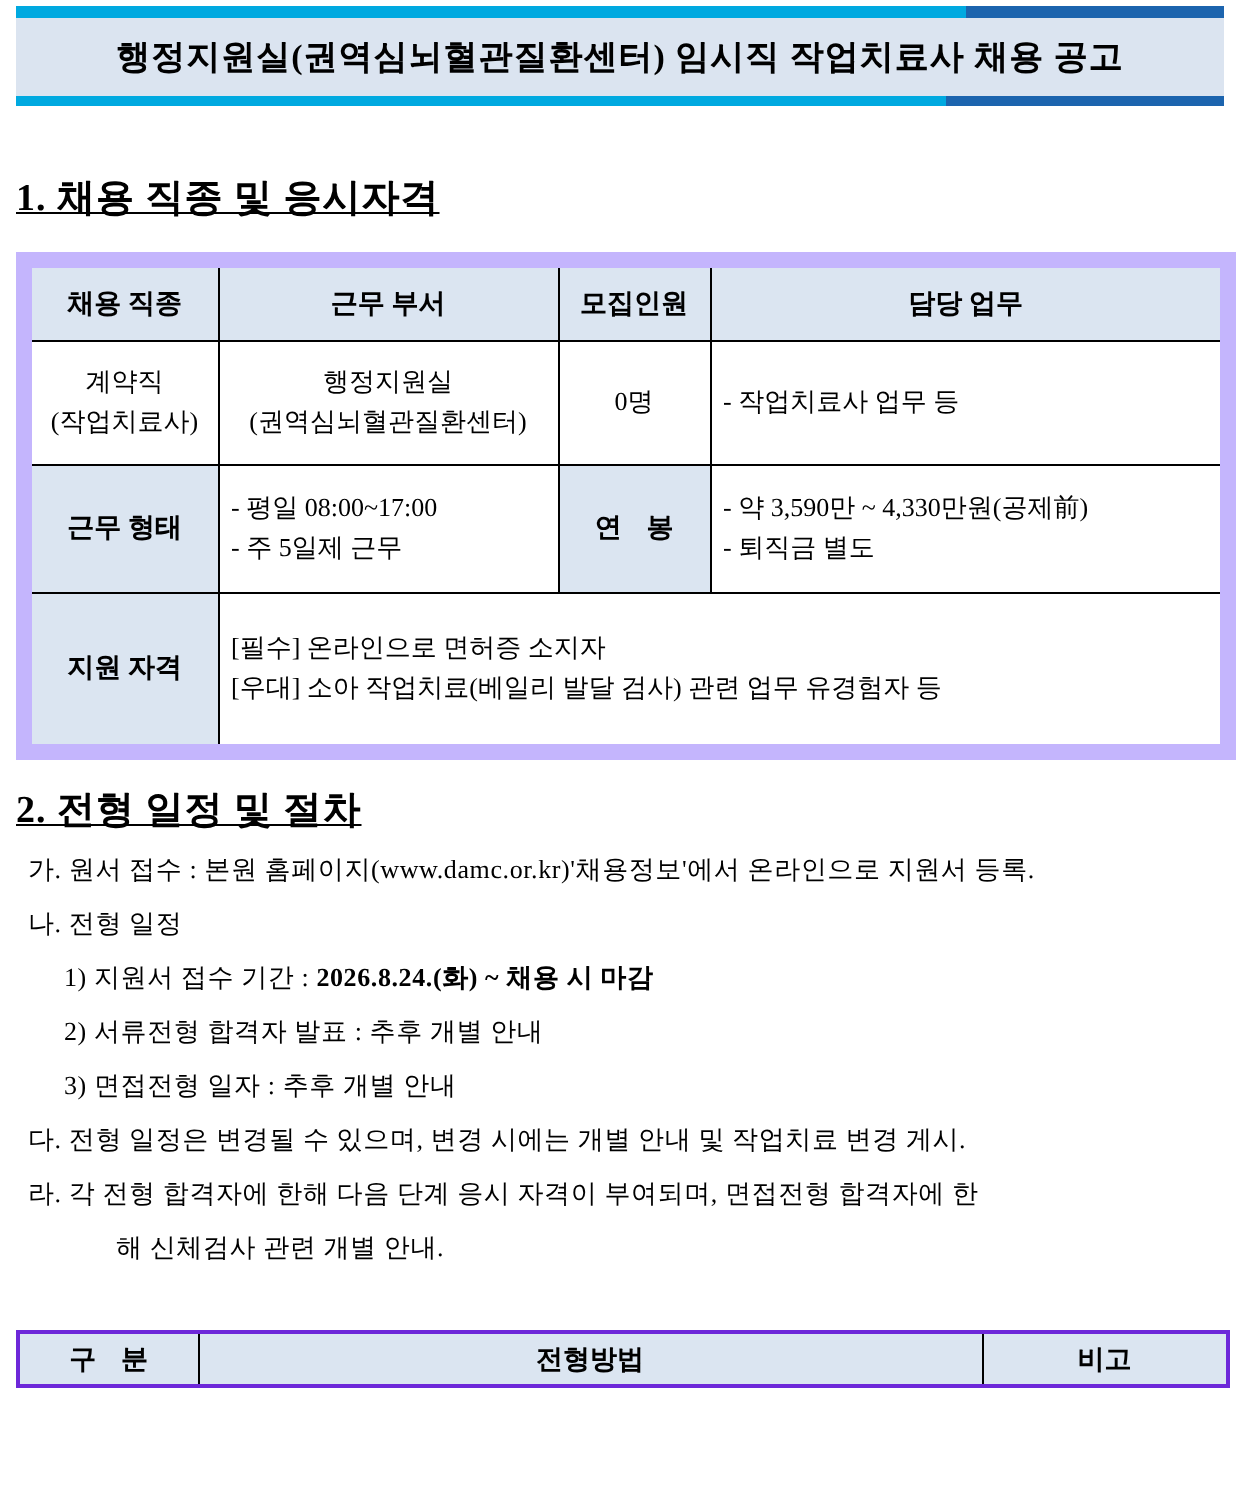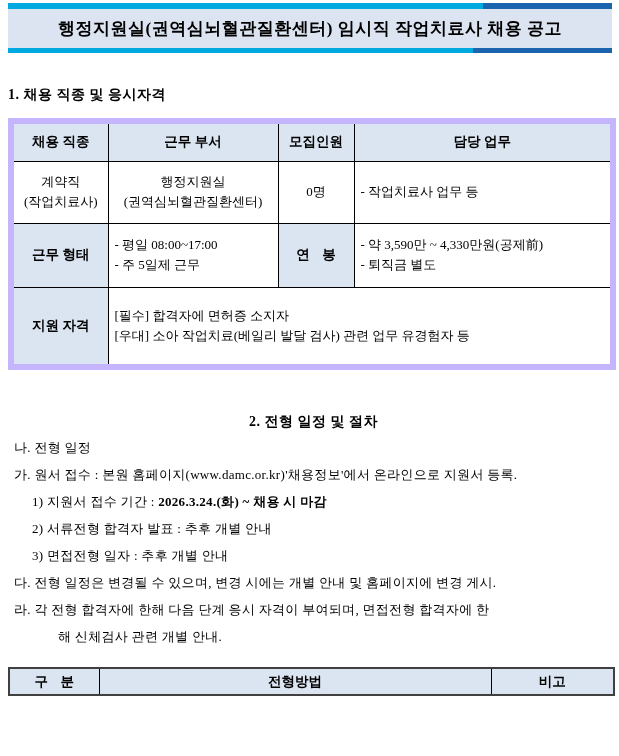--- a/index.html
+++ b/index.html
@@ -21,49 +21,49 @@
   .bar-bottom .seg-cyan{width:465px;}
   .banner-body{
     background:var(--banner_bg,#dbe4f0);
     height:39px;display:flex;align-items:center;justify-content:center;
   }
   .banner-body h1{
     margin:0;font-size:17px;font-weight:bold;letter-spacing:.5px;white-space:nowrap;
   }
 
   
-  h2.section{font-size:14px;font-weight:bold;margin:0;padding-left:8px;letter-spacing:.5px;}
+  h2.section{font-size:19px;font-weight:bold;margin:0;padding-left:8px;letter-spacing:.5px;text-decoration:underline;}
   #s1-heading{margin-top:33px;}
-  #s2-heading{margin-top:43px;text-align:center;}
+  #s2-heading{margin-top:12px;}
 
   
   table{border-collapse:collapse;table-layout:fixed;margin-left:8px;}
   td{border:1px solid #000;font-size:13px;text-align:center;vertical-align:middle;padding:1px 6px;overflow:hidden;}
   .hd{background:var(--header_bg,#dbe5f1);font-weight:bold;font-size:13.5px;}
   .left{text-align:left;}
   .wsp{word-spacing:9px;}
 
   
-  .t1{margin-top:14px;border:6px solid #c4b5fd;width:602px;}
+  .t1{margin-top:14px;border:8px solid #c4b5fd;width:602px;}
   .t1 .r-head{height:40px;}
   .t1 .r-job{height:62px;padding-left:20px;}
   .t1 .r-work{height:64px;}
   .t1 .r-qual{height:80px;}
   .t1 .line{line-height:1.55;}
 
   
   .lines{margin-top:3px;}
   .lines p{margin:0;line-height:27px;font-size:13px;letter-spacing:.3px;}
   .ind-a{padding-left:14px;}
   .ind-num{padding-left:32px;}
   .ind-wrap{padding-left:58px;}
   .bold{font-weight:bold;}
 
   
-  .t2{margin-top:17px;border:2px solid #404040;width:605px;}
+  .t2{margin-top:28px;border:2px solid #6d28d9;width:605px;}
   .t2 .r-head{height:27px;}
   .t2 .r-body{height:28px;}
 </style>
 </head>
 <body>
 
 <div class="page">
 
   <div class="banner">
     <div class="bar bar-top">
@@ -115,36 +115,36 @@
       </td>
       <td class="hd wsp">연 봉</td>
       <td class="left">
         <div class="line">- 약 3,590만 ~ 4,330만원(공제前)</div>
         <div class="line">- 퇴직금 별도</div>
       </td>
     </tr>
     <tr class="r-qual">
       <td class="hd">지원 자격</td>
       <td class="left" colspan="3">
-        <div class="line">[필수] 합격자에 면허증 소지자</div>
+        <div class="line">[필수] 온라인으로 면허증 소지자</div>
         <div class="line">[우대] 소아 작업치료(베일리 발달 검사) 관련 업무 유경험자 등</div>
       </td>
     </tr>
   </tbody>
     </table>
 
   <h2 class="section" id="s2-heading">2. 전형 일정 및 절차</h2>
 
   <div class="lines">
+    <p class="ind-a">가. 원서 접수 : 본원 홈페이지(www.damc.or.kr)'채용정보'에서 온라인으로 지원서 등록.</p>
     <p class="ind-a">나. 전형 일정</p>
-    <p class="ind-a">가. 원서 접수 : 본원 홈페이지(www.damc.or.kr)'채용정보'에서 온라인으로 지원서 등록.</p>
-    <p class="ind-num"><span>1) 지원서 접수 기간 : </span><span class="bold">2026.3.24.(화) ~ 채용 시 마감</span></p>
+    <p class="ind-num"><span>1) 지원서 접수 기간 : </span><span class="bold">2026.8.24.(화) ~ 채용 시 마감</span></p>
     <p class="ind-num">2) 서류전형 합격자 발표 : 추후 개별 안내</p>
     <p class="ind-num">3) 면접전형 일자 : 추후 개별 안내</p>
-    <p class="ind-a">다. 전형 일정은 변경될 수 있으며, 변경 시에는 개별 안내 및 홈페이지에 변경 게시.</p>
+    <p class="ind-a">다. 전형 일정은 변경될 수 있으며, 변경 시에는 개별 안내 및 작업치료 변경 게시.</p>
     <p class="ind-a">라. 각 전형 합격자에 한해 다음 단계 응시 자격이 부여되며, 면접전형 합격자에 한</p>
     <p class="ind-wrap">해 신체검사 관련 개별 안내.</p>
   </div>
 
   <table class="t2">
     <colgroup>
       <col style="width:90px">
         <col style="width:105px">
         <col style="width:287px">
         <col style="width:123px">

